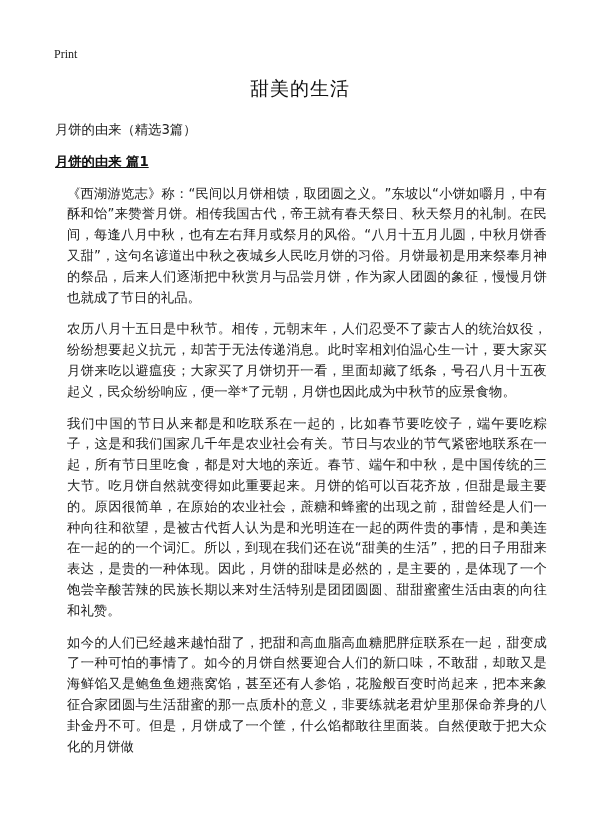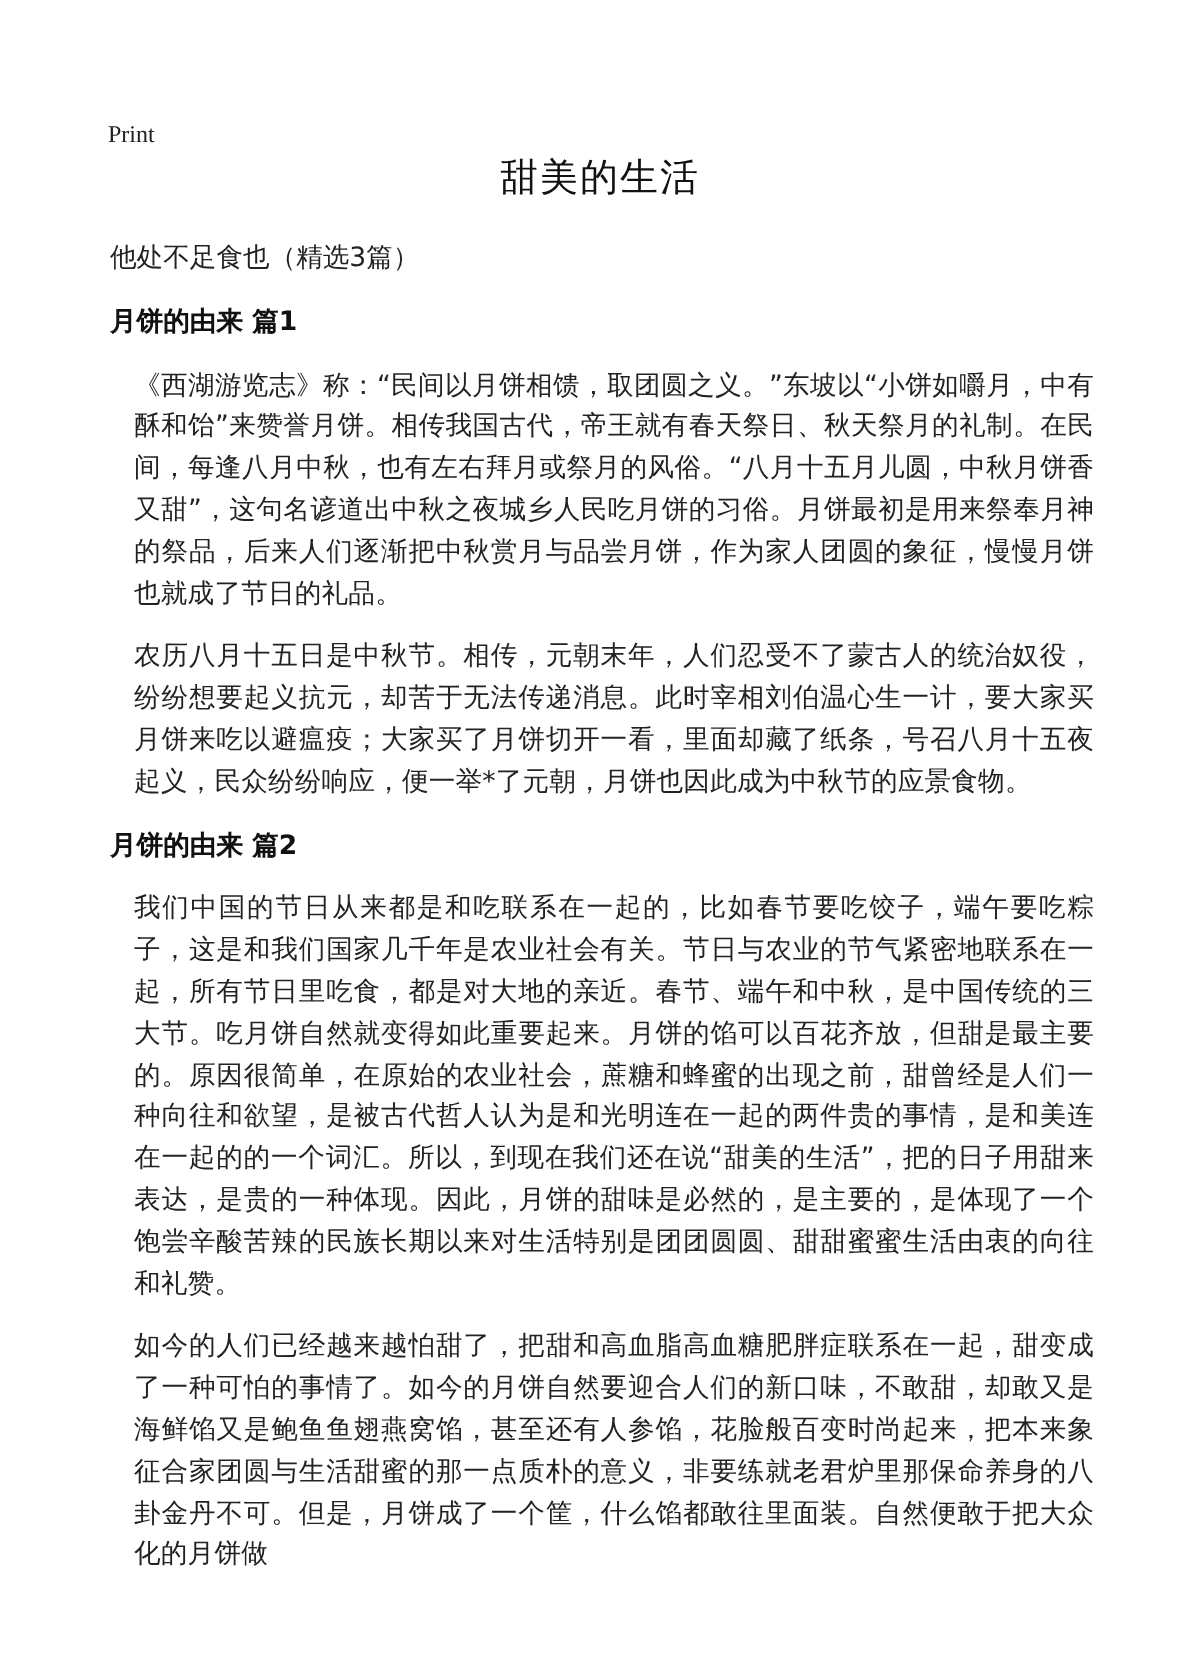--- a/index.html
+++ b/index.html
@@ -1,40 +1,39 @@
 <!DOCTYPE html>
 <html><head>
 <meta charset="utf-8">
 <style>
   html, body { margin: 0; padding: 0; background: #ffffff; }
   body { width: 600px; height: 828px; overflow: hidden; position: relative; color: #1a1a1a; }
   .page { position: absolute; left: 0; top: 0; width: 600px; height: 828px; }
-  .print-label { position: absolute; left: 54px; top: 60px; font-family: "Liberation Serif", serif; font-size: 12px; color: #222; }
+  .print-label { position: absolute; left: 54px; top: 47px; font-family: "Liberation Serif", serif; font-size: 12px; color: #222; }
   .doc-title { position: absolute; left: 0; width: 600px; top: 76px; text-align: center; font-family: "DejaVu Sans", sans-serif; font-size: 19px; color: #111; letter-spacing: 1px; }
   .content { position: absolute; left: 55px; top: 120px; width: 492px; font-family: "DejaVu Sans", sans-serif; font-size: 13.3px; line-height: 20.8px; color: #222; }
   .subtitle { margin: 0 0 11px 0; font-size: 13.3px; }
-  .section-heading { margin: 0 0 11px 0; font-weight: bold; font-size: 13.3px; color: #111; }
+  .section-heading { margin: 0 0 11px 0; font-weight: bold; font-size: 13.3px; color: #111; text-decoration: underline; }
   .para { margin: 0 0 11px 12px; text-align: justify; word-break: break-all; letter-spacing: 0.1px; }
   .section { margin-bottom: 0; }
 </style>
 </head>
 <body>
 
 <div class="page">
   <div class="print-label">Print</div>
   <div class="doc-title">甜美的生活</div>
 
   <div class="content">
-    <p class="subtitle">他处不足食也（精选3篇）</p>
+    <p class="subtitle">月饼的由来（精选3篇）</p>
 
     <div class="section">
       <p class="section-heading">月饼的由来 篇1</p>
       <p class="para">《西湖游览志》称：“民间以月饼相馈，取团圆之义。”东坡以“小饼如嚼月，中有酥和饴”来赞誉月饼。相传我国古代，帝王就有春天祭日、秋天祭月的礼制。在民间，每逢八月中秋，也有左右拜月或祭月的风俗。“八月十五月儿圆，中秋月饼香又甜”，这句名谚道出中秋之夜城乡人民吃月饼的习俗。月饼最初是用来祭奉月神的祭品，后来人们逐渐把中秋赏月与品尝月饼，作为家人团圆的象征，慢慢月饼也就成了节日的礼品。</p>
       <p class="para">农历八月十五日是中秋节。相传，元朝末年，人们忍受不了蒙古人的统治奴役，纷纷想要起义抗元，却苦于无法传递消息。此时宰相刘伯温心生一计，要大家买月饼来吃以避瘟疫；大家买了月饼切开一看，里面却藏了纸条，号召八月十五夜起义，民众纷纷响应，便一举*了元朝，月饼也因此成为中秋节的应景食物。</p>
     </div>
 
     <div class="section">
-      <p class="section-heading">月饼的由来 篇2</p>
       <p class="para">我们中国的节日从来都是和吃联系在一起的，比如春节要吃饺子，端午要吃粽子，这是和我们国家几千年是农业社会有关。节日与农业的节气紧密地联系在一起，所有节日里吃食，都是对大地的亲近。春节、端午和中秋，是中国传统的三大节。吃月饼自然就变得如此重要起来。月饼的馅可以百花齐放，但甜是最主要的。原因很简单，在原始的农业社会，蔗糖和蜂蜜的出现之前，甜曾经是人们一种向往和欲望，是被古代哲人认为是和光明连在一起的两件贵的事情，是和美连在一起的的一个词汇。所以，到现在我们还在说“甜美的生活”，把的日子用甜来表达，是贵的一种体现。因此，月饼的甜味是必然的，是主要的，是体现了一个饱尝辛酸苦辣的民族长期以来对生活特别是团团圆圆、甜甜蜜蜜生活由衷的向往和礼赞。</p>
       <p class="para">如今的人们已经越来越怕甜了，把甜和高血脂高血糖肥胖症联系在一起，甜变成了一种可怕的事情了。如今的月饼自然要迎合人们的新口味，不敢甜，却敢又是海鲜馅又是鲍鱼鱼翅燕窝馅，甚至还有人参馅，花脸般百变时尚起来，把本来象征合家团圆与生活甜蜜的那一点质朴的意义，非要练就老君炉里那保命养身的八卦金丹不可。但是，月饼成了一个筐，什么馅都敢往里面装。自然便敢于把大众化的月饼做</p>
     </div>
   </div>
 </div>
 
 </body></html>

